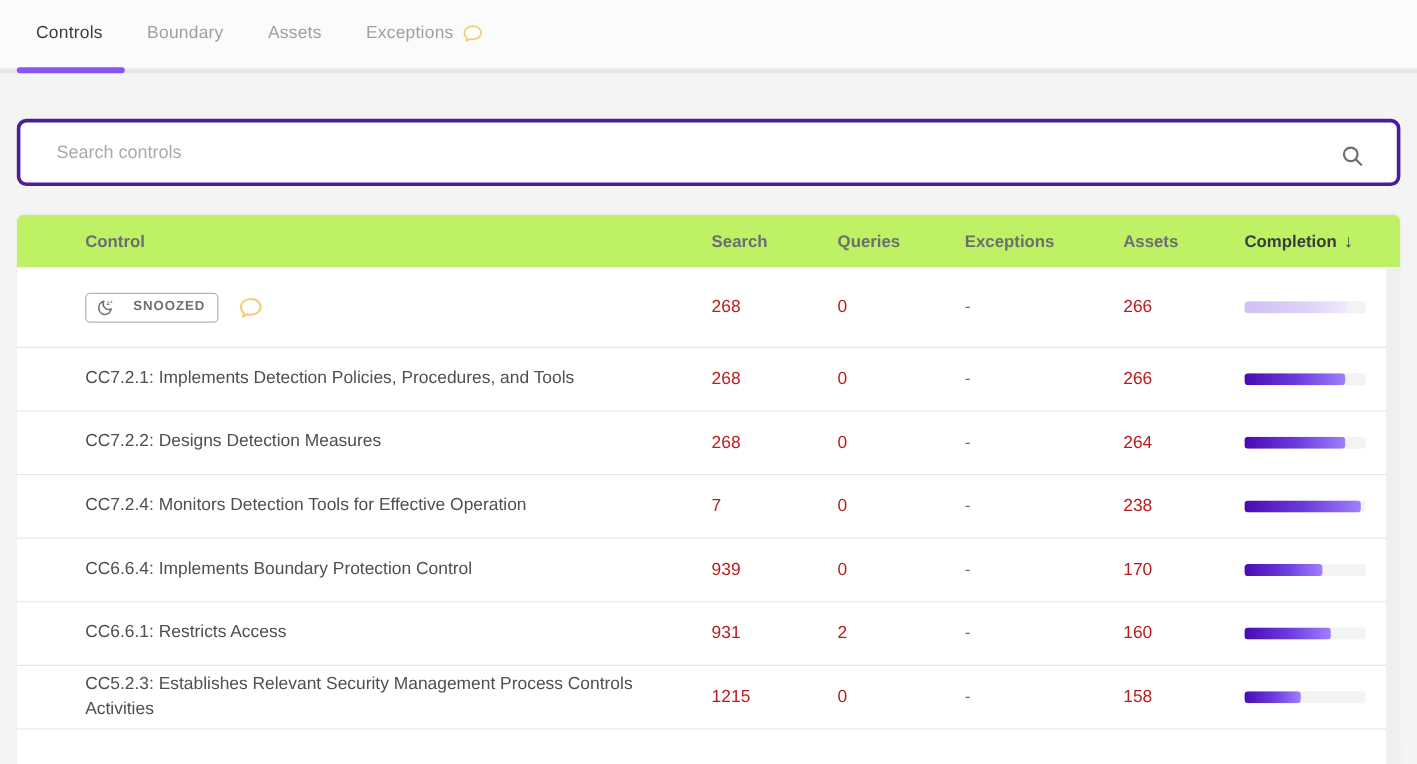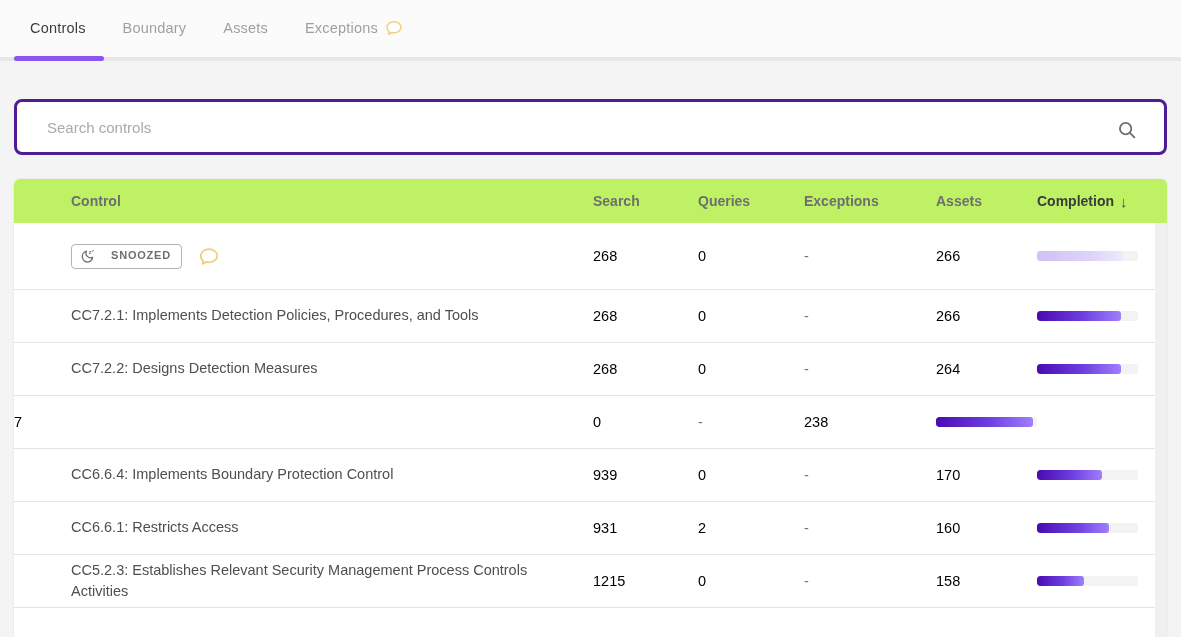--- a/index.html
+++ b/index.html
@@ -40,21 +40,21 @@
   .th { white-space:nowrap; }
   .th.sorted { color:#3b3b3e; display:flex; align-items:center; gap:6px; }
   .sort-arrow { font-size:15px; color:#4a4a4e; font-weight:normal; }
   .control-head { padding-left:57px; }
 
   .trow { background:#fff; border-bottom:1px solid #e4e4e6; min-height:53px; cursor:pointer; }
   .trow.tall { min-height:67px; }
   .cell { font-size:14.5px; color:#4f4f53; }
   .control-cell { padding-left:57px; padding-right:24px; display:flex; align-items:center;
         gap:16px; line-height:1.45; }
-  .num { color:#000000; }
+  .num { color:#b91c1c; }
   .dash { color:#737377; }
 
   
   .snooze-badge { display:inline-flex; align-items:center; gap:16px; height:25px;
         border:1.5px solid #b4b4b8; border-radius:4px; padding:0 10px 0 8px; flex:none; }
   .snooze-badge .badge-label { font-size:11px; font-weight:bold; color:#6f6f73;
         letter-spacing:.8px; }
   .comment-bubble { flex:none; display:flex; }
 
   
@@ -174,20 +174,24 @@
     <div class="cell num dash">-</div>
     <div class="cell num">264</div>
     <div class="cell">
       <div class="bar-track">
         <div class="bar-fill" style="width: 83%;"></div>
       </div>
     </div>
   </div>
 
   <div class="grid-row trow">
+    <div class="cell control-cell">
+
+      <span class="control-name">CC7.2.4: Monitors Detection Tools for Effective Operation</span>
+    </div>
     <div class="cell num">7</div>
     <div class="cell num">0</div>
     <div class="cell num dash">-</div>
     <div class="cell num">238</div>
     <div class="cell">
       <div class="bar-track">
         <div class="bar-fill" style="width: 96%;"></div>
       </div>
     </div>
   </div>

